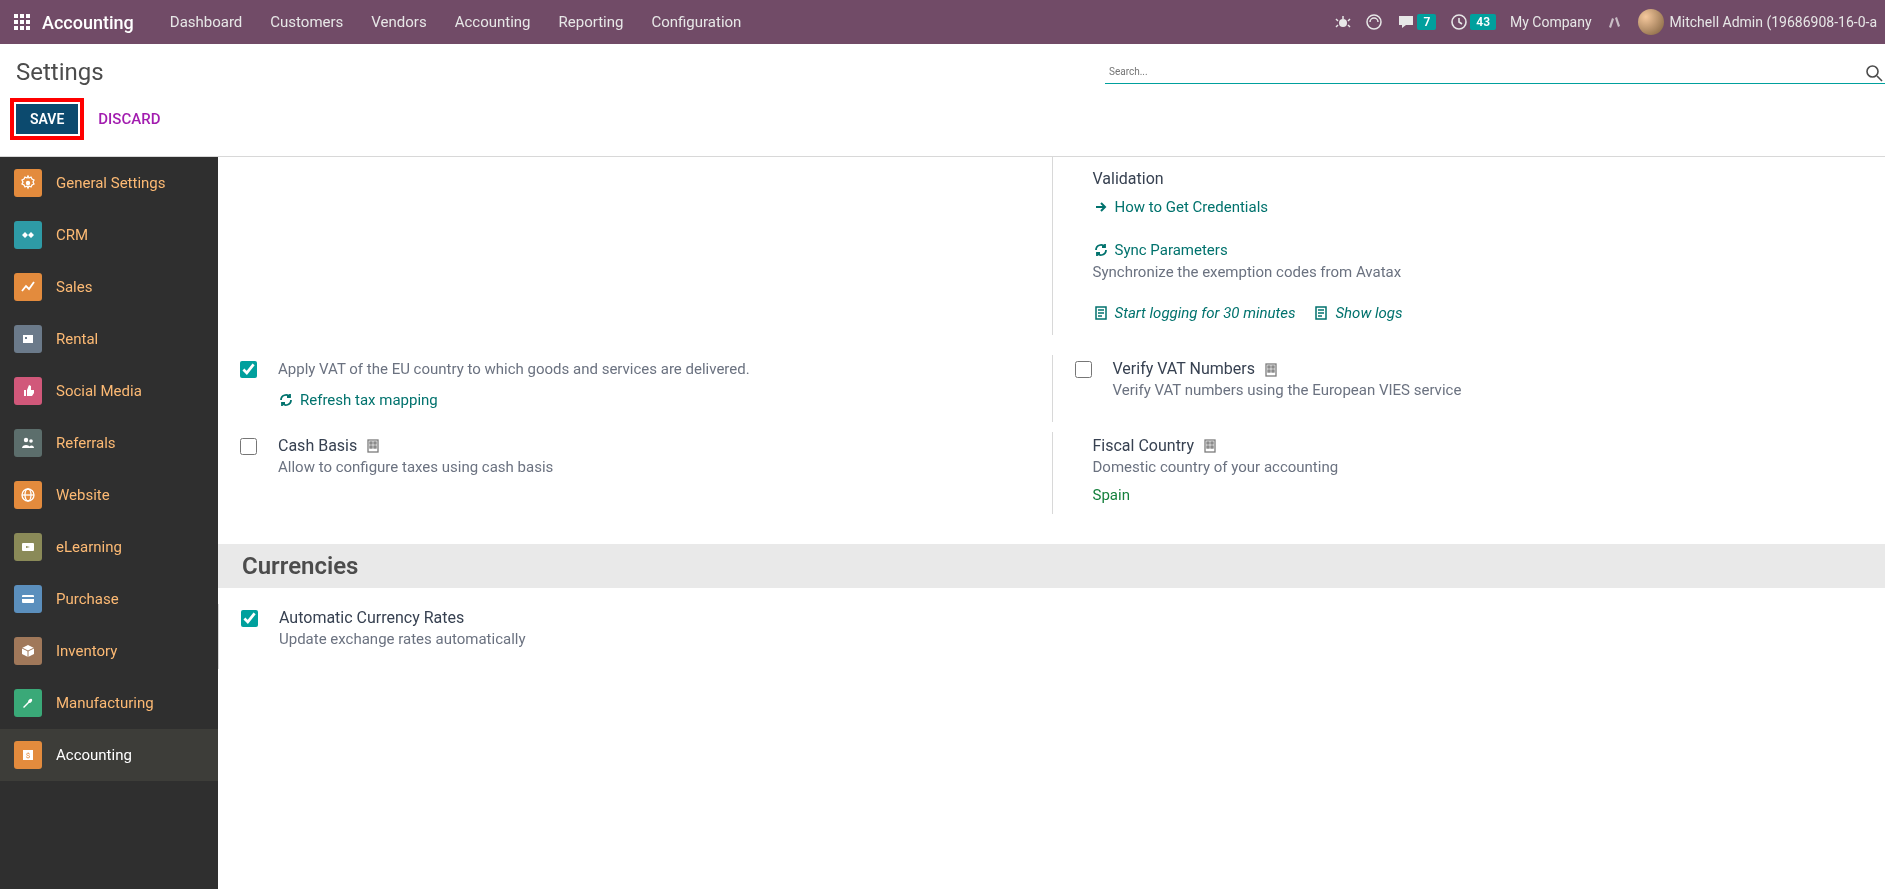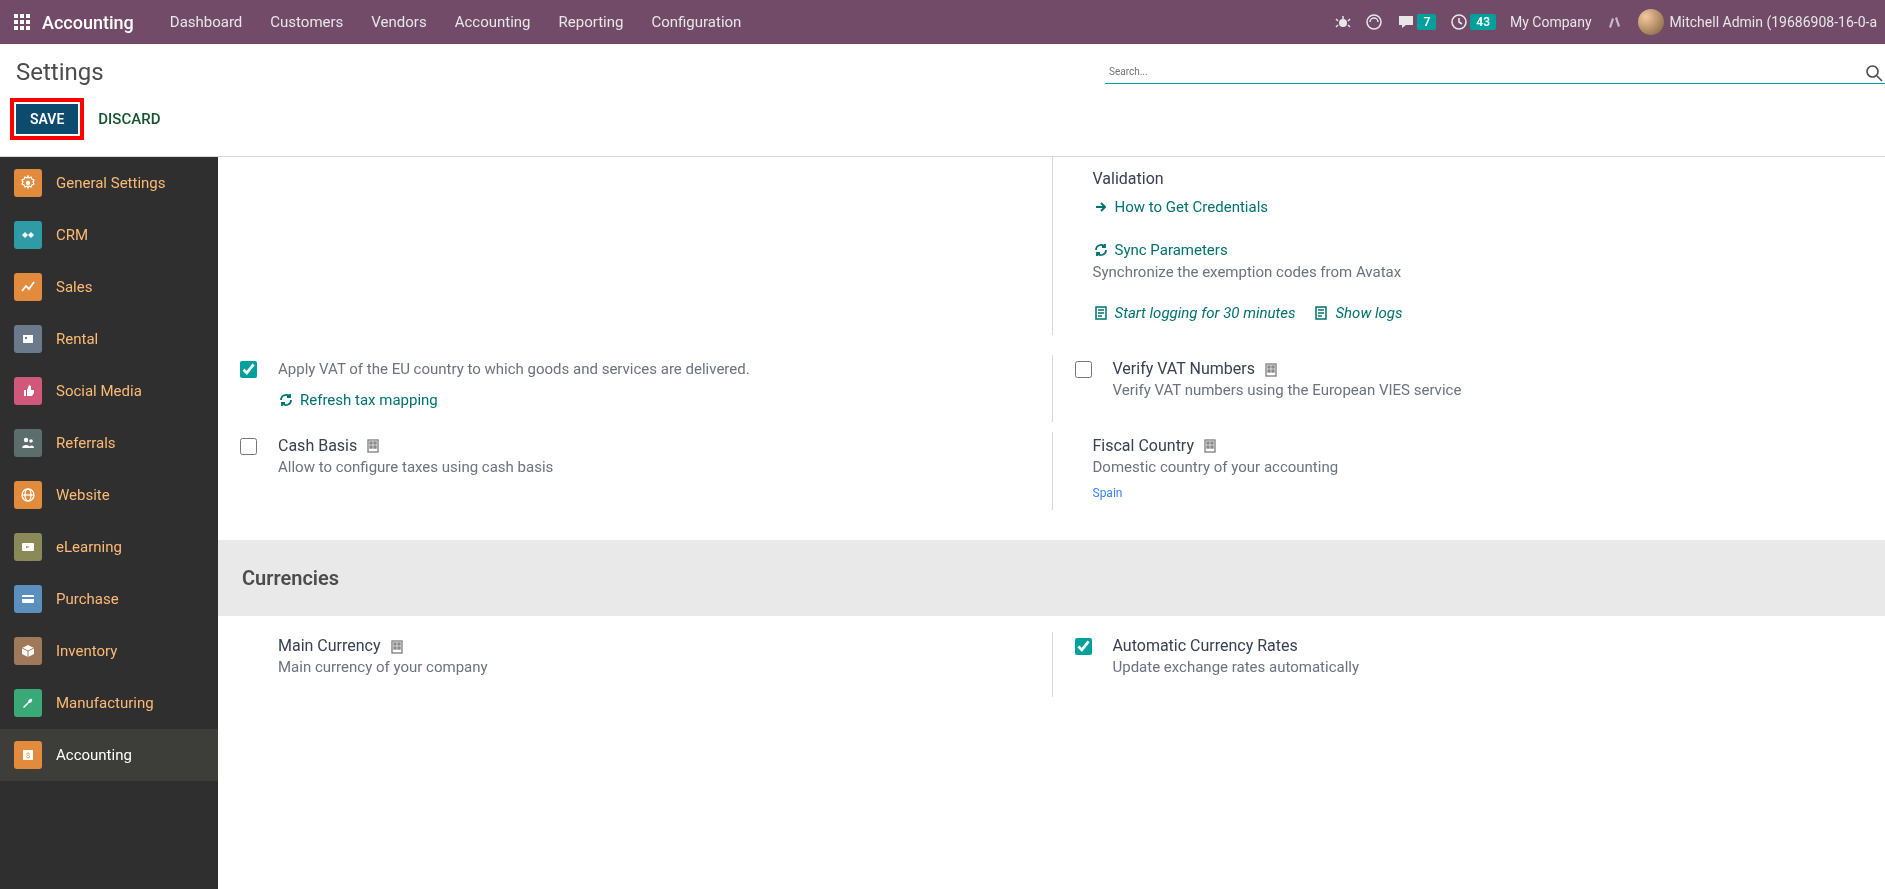--- a/index.html
+++ b/index.html
@@ -20,21 +20,21 @@
 
 .ctrl { display: flex; align-items: center; justify-content: space-between; padding: 14px 0 6px 16px; }
 .ctrl h1 { font-size: 24px; font-weight: 400; color: #4c4c4c; }
 .search-wrap { position: relative; width: 780px; }
 .search-wrap input { width: 100%; border: none; border-bottom: 1px solid #00a09d; padding: 6px 28px 6px 4px; font-size: 10px; outline: none; color: #ec4899; }
 .search-wrap .sicon { position: absolute; right: 2px; top: 4px; color: #4c4c4c; }
 
 .btnrow { padding: 6px 16px 16px 10px; display: flex; align-items: center; gap: 14px; }
 .save-hl { border: 4px solid #ff0000; display: inline-block; padding: 2px; }
 .btn-save { background: #0c4a6e; color: #fff; border: none; padding: 7px 14px; font-size: 14px; font-weight: 600; cursor: pointer; }
-.btn-discard { background: none; color: #14532d; border: none; font-size: 15px; font-weight: 500; cursor: pointer; }
+.btn-discard { background: none; color: #a21caf; border: none; font-size: 15px; font-weight: 500; cursor: pointer; }
 
 
 .maingrid { display: flex; height: calc(100% - 150px); border-top: 1px solid #d8d8d8; }
 .sidebar { width: 218px; background: #2f2f2f; overflow-y: scroll; }
 .sidebar::-webkit-scrollbar { width: 10px; background: #e8e8e8; }
 .sidebar::-webkit-scrollbar-thumb { background: #c0c0c0; }
 .sidebar .srow { display: flex; align-items: center; padding: 12px 14px; color: #fdba74; font-size: 15px; cursor: pointer; gap: 14px; }
 .sidebar .srow.active { background: #3d3d39; color: #fff; }
 .sidebar .sicon { width: 28px; height: 28px; border-radius: 3px; display: flex; align-items: center; justify-content: center; color: #fff; flex-shrink: 0; }
 .c-orange{background:#e38b3d}.c-teal{background:#2e9ba6}.c-grey{background:#6b7a8a}.c-pink{background:#d1587a}.c-darkg{background:#5c6e6c}.c-blue{background:#5b8fbd}.c-olive{background:#8a8a58}.c-brown{background:#a0785a}.c-sgreen{background:#3aa978}
@@ -44,23 +44,23 @@
 .col-l, .col-r { width: 50%; padding: 4px 0 10px 0; }
 .col-r.bordered { border-left: 1px solid #d8d8d8; }
 .col-inner { padding: 0 20px 0 40px; }
 .col-inner.withcb { padding-left: 60px; position: relative; }
 .cbwrap { position: absolute; left: 22px; top: 2px; }
 .block-title { color: #374151; font-size: 16px; margin-bottom: 2px; display: flex; align-items: center; gap: 8px; }
 .block-sub { color: #6b7280; font-size: 15px; margin-bottom: 8px; line-height: 1.45; }
 .link { color: #00726d; font-size: 15px; cursor: pointer; display: inline-flex; align-items: center; gap: 6px; }
 .link + .link-inline { margin-left: 14px; }
 .mt { margin-top: 10px; }
-.value { color: #3b82f6; font-size: 12px; margin-top: 4px; }
+.value { color: #15803d; font-size: 15px; margin-top: 4px; }
 input[type=checkbox]{ width:17px;height:17px; accent-color:#00a09d; cursor:pointer; }
-.section-header { background: #e9e9e9; padding: 26px 24px; color: #4c4c4c; font-size: 20px; font-weight: 600; }
+.section-header { background: #e9e9e9; padding: 8px 24px; color: #4c4c4c; font-size: 24px; font-weight: 600; }
 .icon-sm { width: 16px; height: 16px; display: inline-block; }
 .help-icon { width:18px;height:18px;border-radius:50%;background:#00726d;color:#fff;font-size:12px;display:inline-flex;align-items:center;justify-content:center;font-weight:700; }
 .building-icon svg{width:16px;height:16px;vertical-align:middle;}
 .pad-top { padding-top: 8px; }
 </style>
 </head>
 <body>
 
 <div class="navbar">
   <div class="apps-icon">
@@ -373,35 +373,20 @@
           </div>
           <div class="block-sub">Domestic country of your accounting</div>
           <div class="value">Spain</div>
         </div>
       </div>
     </div>
 
     <div class="section-header" style="margin-top:30px;">Currencies</div>
 
     <div class="settings-row" style="margin-top:16px;">
-      <div class="col-l">
-        <div class="col-inner" style="padding-left:60px;">
-          <div class="block-title">
-            <span>Main Currency</span>
-            <span class="building-icon"><svg viewBox="0 0 16 16" fill="none" stroke="#7c7c7c" stroke-width="1.3">
-                  <rect x="3" y="2" width="10" height="12"></rect>
-                  <rect x="5" y="4" width="2" height="2"></rect>
-                  <rect x="9" y="4" width="2" height="2"></rect>
-                  <rect x="5" y="8" width="2" height="2"></rect>
-                  <rect x="9" y="8" width="2" height="2"></rect>
-                </svg></span>
-          </div>
-          <div class="block-sub">Main currency of your company</div>
-        </div>
-      </div>
       <div class="col-r bordered">
         <div class="col-inner withcb">
           <div class="cbwrap"><input type="checkbox" checked="" style=""></div>
           <div class="block-title">
             <span>Automatic Currency Rates</span>
           </div>
           <div class="block-sub">Update exchange rates automatically</div>
         </div>
       </div>
     </div>

